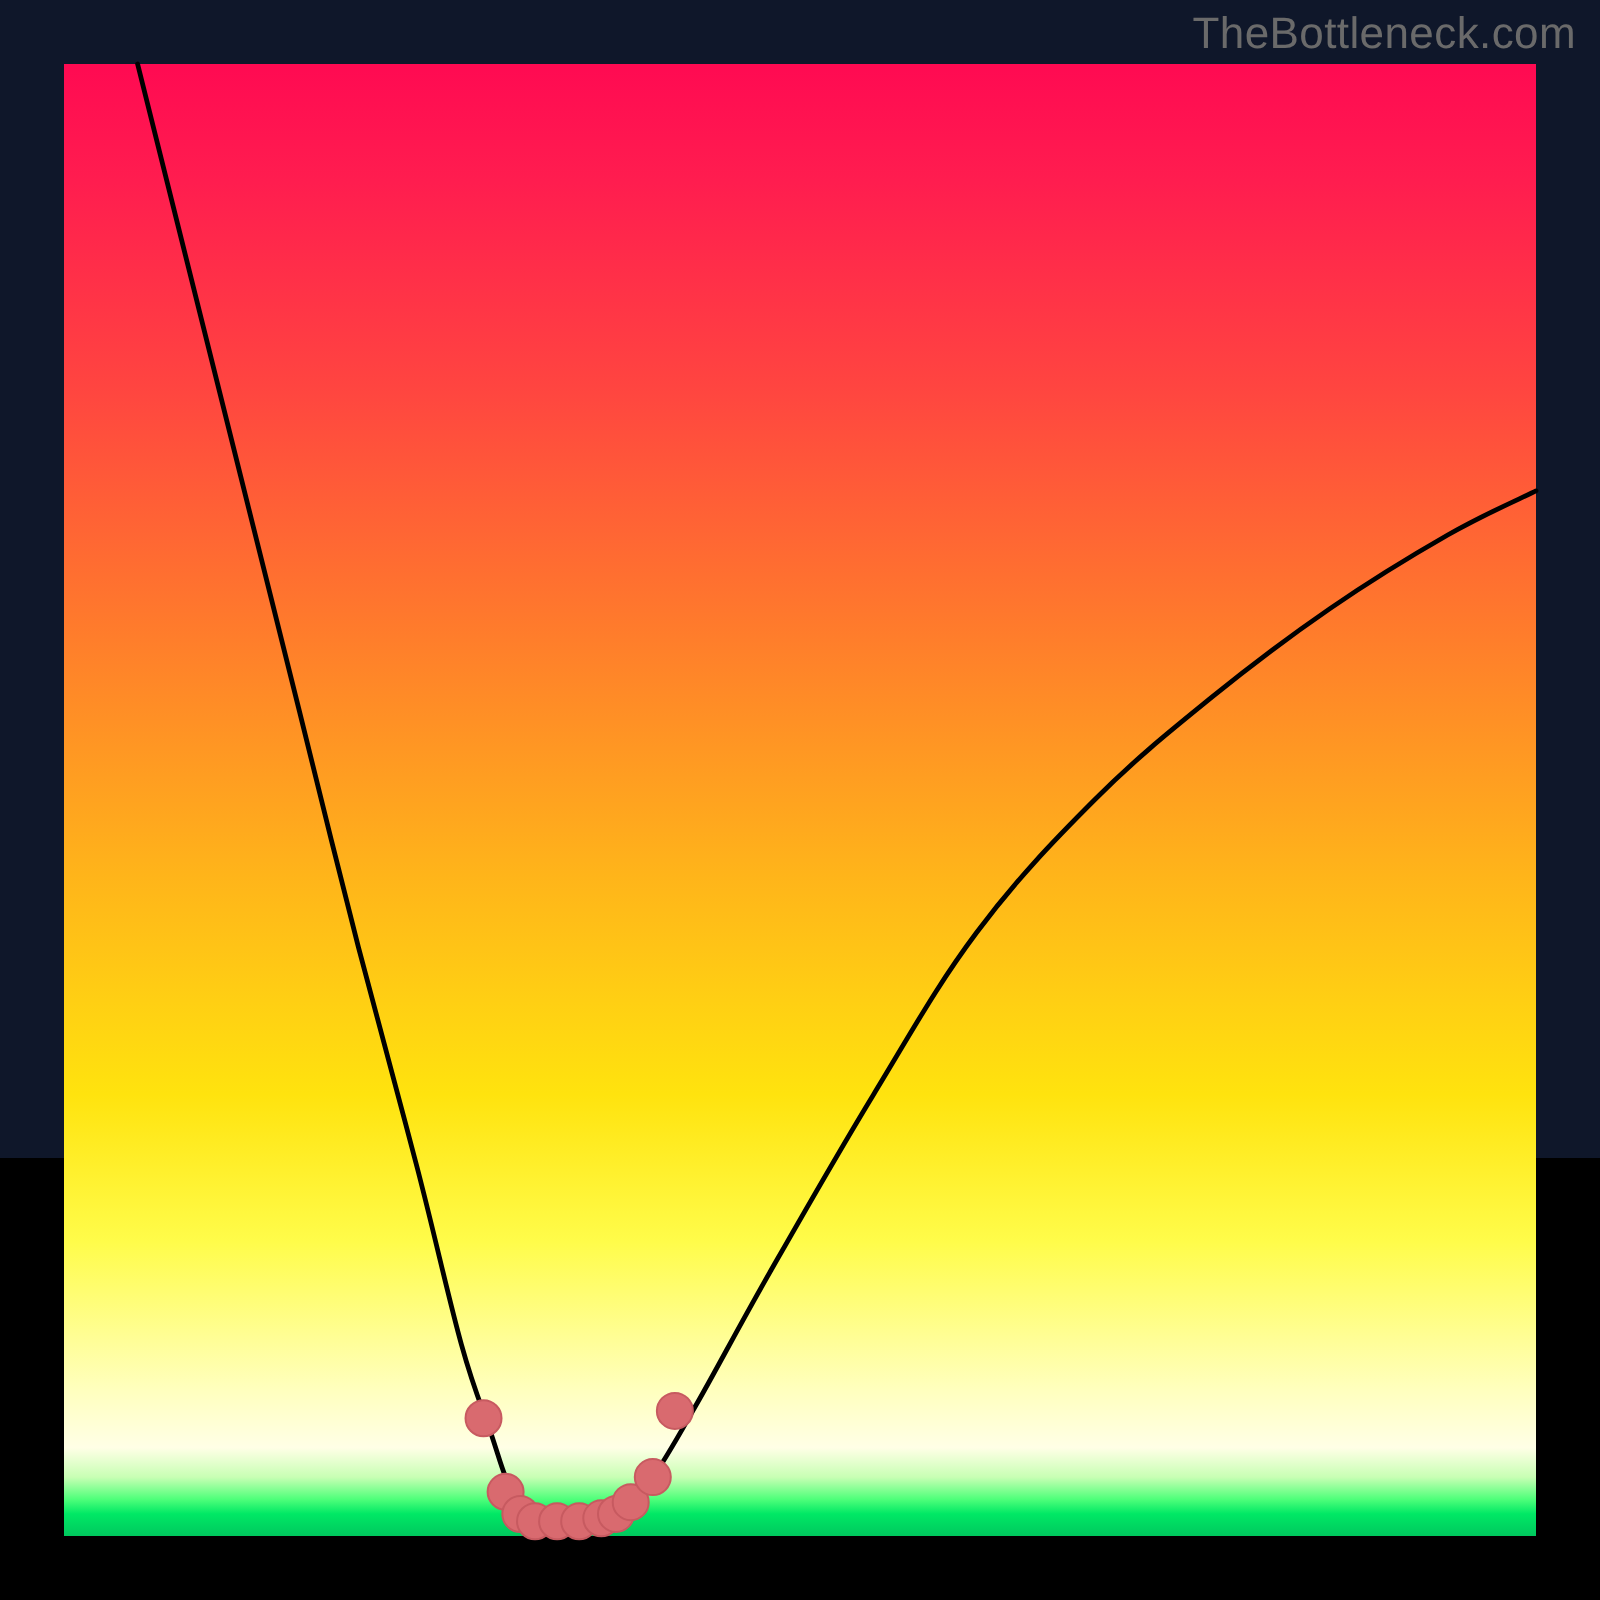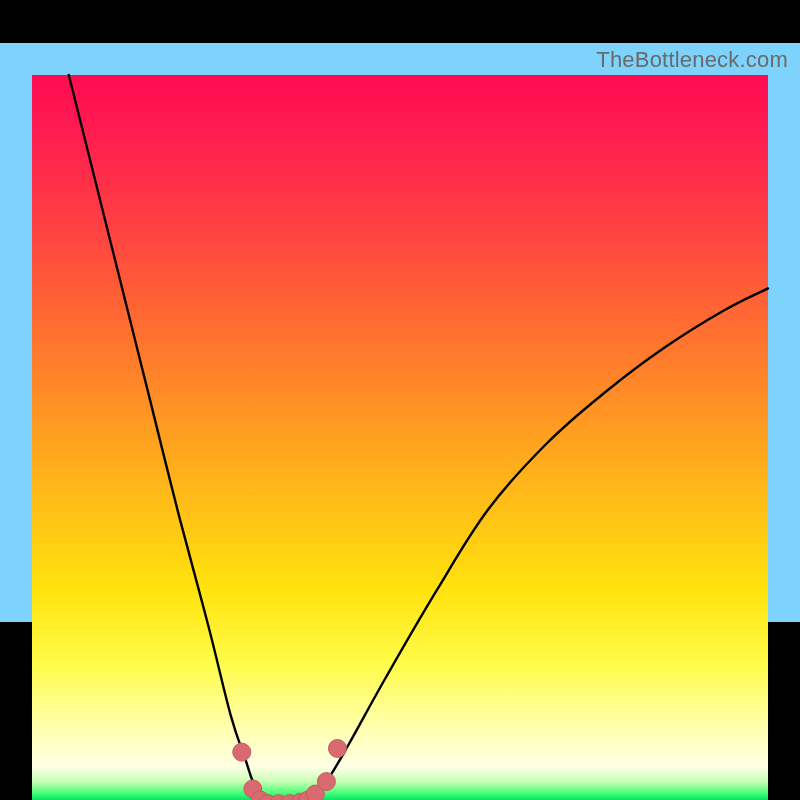--- a/index.html
+++ b/index.html
@@ -10,22 +10,21 @@
     background: #000;
     overflow: hidden;
     font-family: Arial, Helvetica, sans-serif;
   }
   .frame {
     position: absolute;
     top: 0;
     left: 0;
     width: 800px;
     height: 579px;
-    background: #7dd3fc;
-    margin-top: 43px;
+    background: #0f172a;
   }
   .plot-area {
     position: absolute;
     left: 32px;
     top: 32px;
     width: 736px;
     height: 736px;
     
     background: linear-gradient(
       to bottom,

